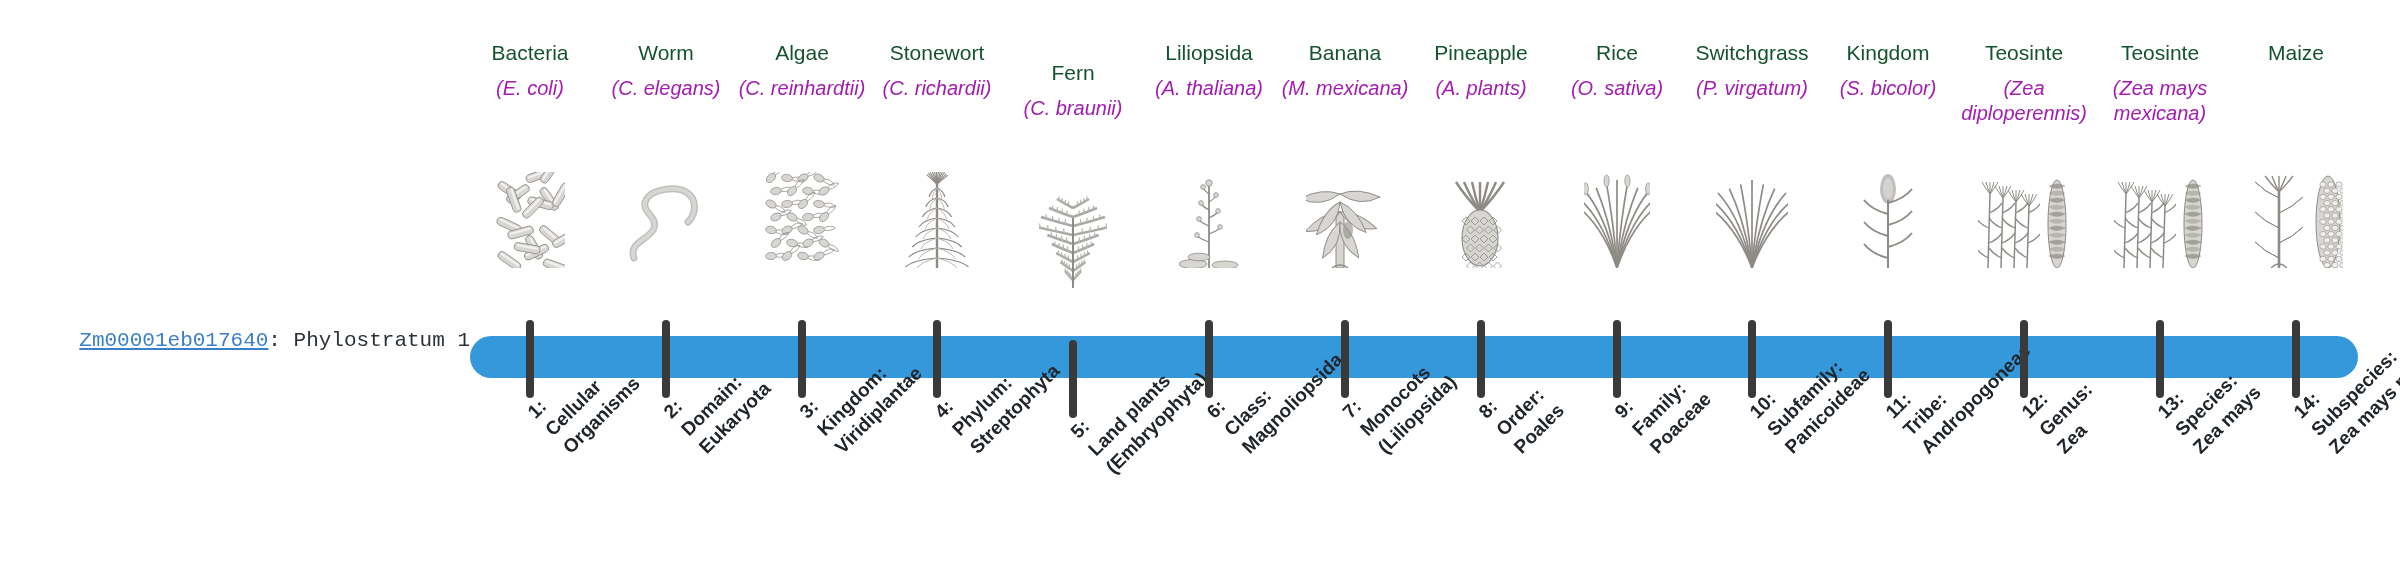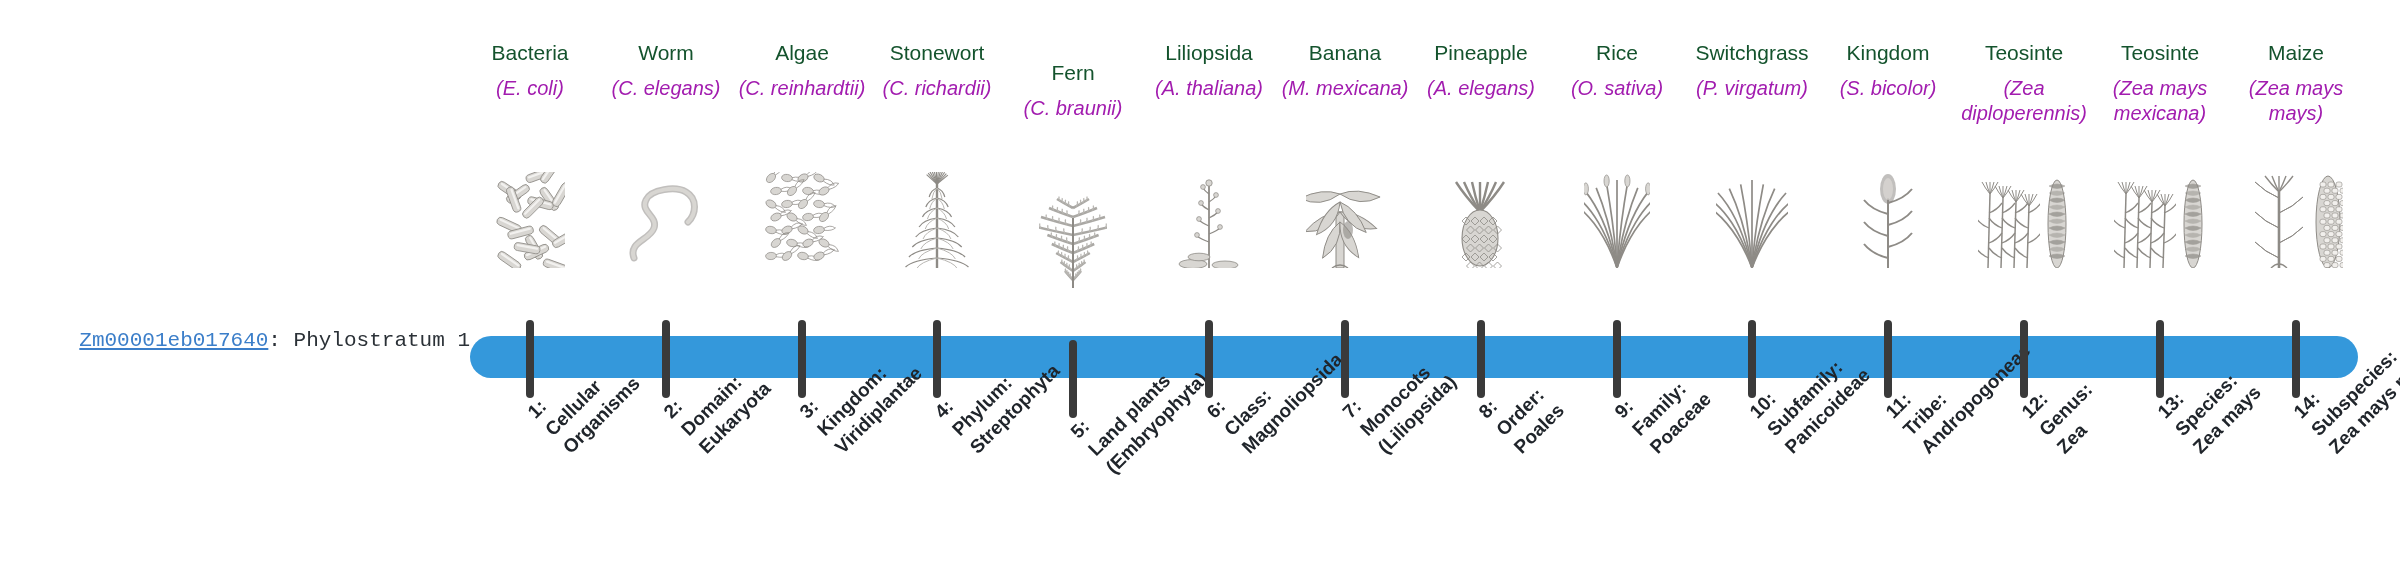--- a/index.html
+++ b/index.html
@@ -610,21 +610,21 @@
             <path d="M26 96 q 8 -6 16 0" stroke="#8e8b86" stroke-width="1.4" fill="none"></path>
           </svg>
         </div>
         <div class="tick" style="background: rgb(58, 58, 58);"></div>
         <div class="strat-label">7:
 Monocots
 (Liliopsida)</div>
       </div>
       <div class="col" style="left: 1481px;">
         <div class="common-name">Pineapple</div>
-        <div class="latin-name">(A. elegans)</div>
+        <div class="latin-name">(A. plants)</div>
         <div class="organism">
           <svg width="62" height="96" viewBox="0 0 62 96">
             <path d="M30 40 q -15 -16 -24 -30" stroke="#8e8b86" stroke-width="2.4" fill="none"></path>
             <path d="M30 40 q -10 -16 -16 -30" stroke="#8e8b86" stroke-width="2.4" fill="none"></path>
             <path d="M30 40 q -5 -16 -8 -30" stroke="#8e8b86" stroke-width="2.4" fill="none"></path>
             <path d="M30 40 q 0 -16 0 -30" stroke="#8e8b86" stroke-width="2.4" fill="none"></path>
             <path d="M30 40 q 5 -16 8 -30" stroke="#8e8b86" stroke-width="2.4" fill="none"></path>
             <path d="M30 40 q 10 -16 16 -30" stroke="#8e8b86" stroke-width="2.4" fill="none"></path>
             <path d="M30 40 q 15 -16 24 -30" stroke="#8e8b86" stroke-width="2.4" fill="none"></path>
             <ellipse cx="30" cy="66" rx="18" ry="28" fill="#d8d6d2" stroke="#8e8b86" stroke-width="1.1"></ellipse>
@@ -859,21 +859,20 @@
             <path d="M5 84 q 8 -4 16 0 q -8 5 -16 0 z" fill="#8e8b86" opacity="0.7" stroke="#8e8b86" stroke-width="0.6"></path>
           </svg>
         </div>
         <div class="tick" style="background: rgb(58, 58, 58);"></div>
         <div class="strat-label">13:
 Species:
 Zea mays</div>
       </div>
       <div class="col" style="left: 2296px;">
         <div class="common-name">Maize</div>
-        <div class="latin-name">(Zea mays mays)</div>
         <div class="organism">
           <svg width="60" height="96" viewBox="0 0 60 96">
             <line x1="30" y1="96" x2="30" y2="20" stroke="#8e8b86" stroke-width="2.6"></line>
             <path d="M30 86 q -14 -6 -24 -16 q 10 10 24 16 z" fill="#d8d6d2" stroke="#8e8b86" stroke-width="1"></path>
             <path d="M30 71 q 14 -6 24 -16 q -10 10 -24 16 z" fill="#d8d6d2" stroke="#8e8b86" stroke-width="1"></path>
             <path d="M30 56 q -14 -6 -24 -16 q 10 10 24 16 z" fill="#d8d6d2" stroke="#8e8b86" stroke-width="1"></path>
             <path d="M30 41 q 14 -6 24 -16 q -10 10 -24 16 z" fill="#d8d6d2" stroke="#8e8b86" stroke-width="1"></path>
             <path d="M30 26 q -14 -6 -24 -16 q 10 10 24 16 z" fill="#d8d6d2" stroke="#8e8b86" stroke-width="1"></path>
             <path d="M30 20 q -8 -8 -14 -16" stroke="#8e8b86" stroke-width="1.4" fill="none"></path>
             <path d="M30 20 q -4 -8 -7 -16" stroke="#8e8b86" stroke-width="1.4" fill="none"></path>

